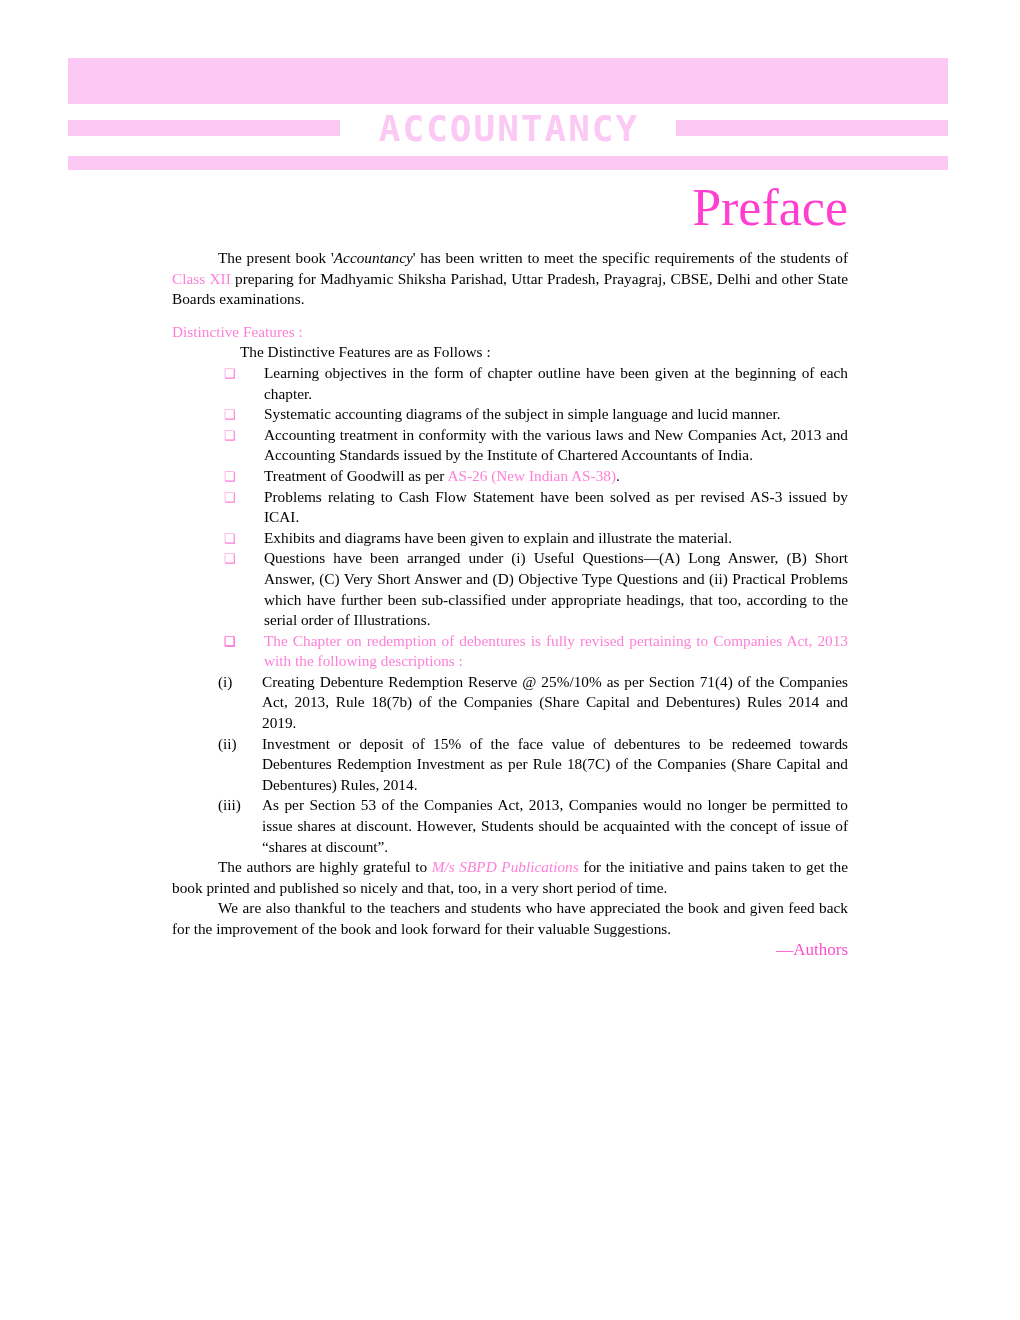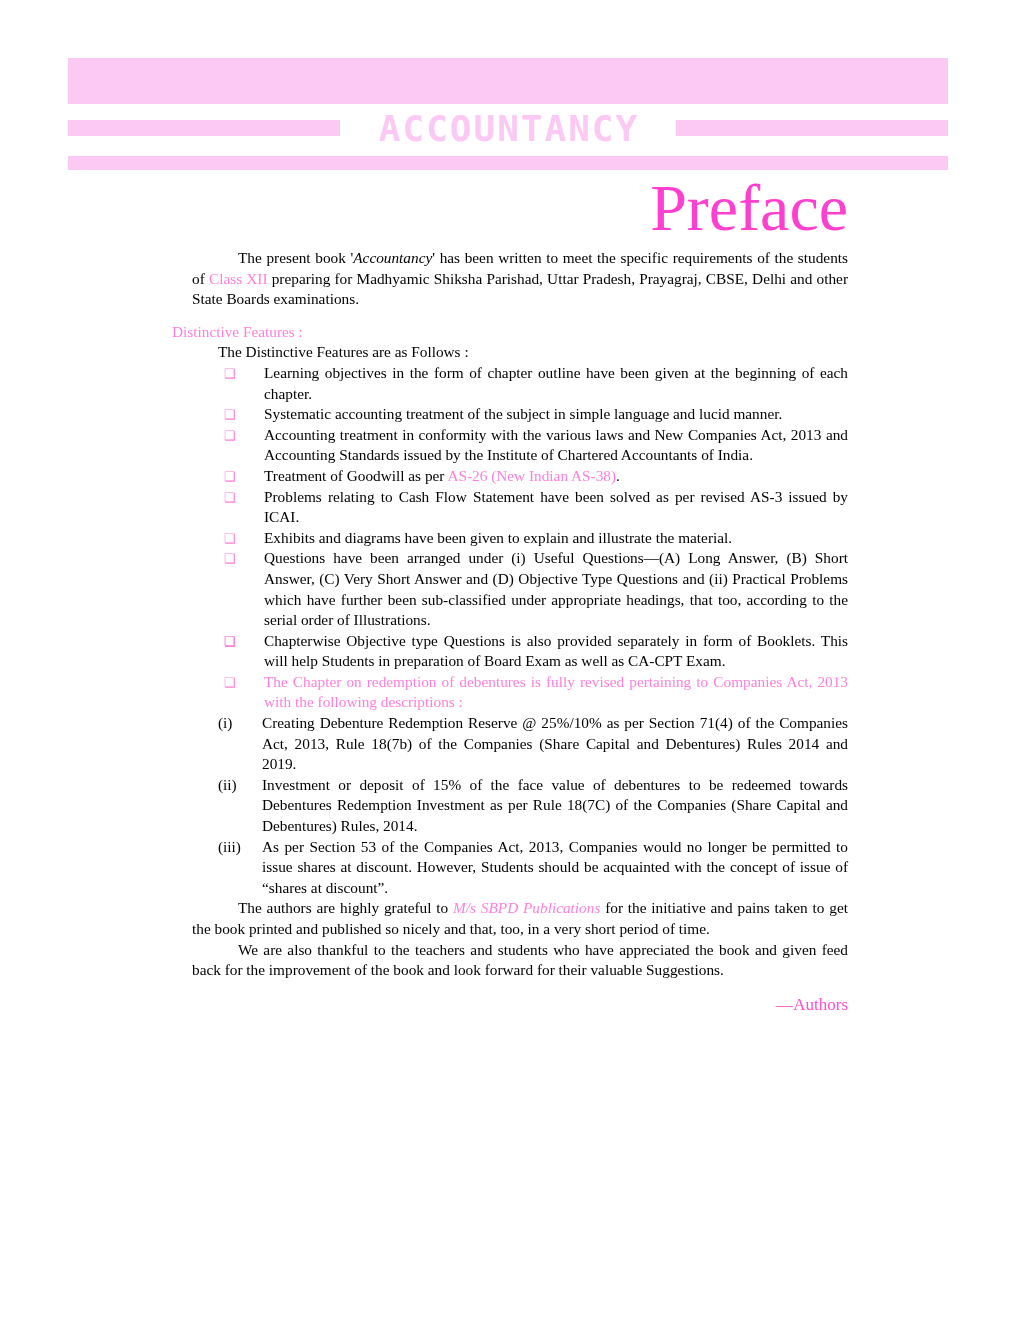--- a/index.html
+++ b/index.html
@@ -74,50 +74,50 @@
     background: #fcc9f4;
     width: 880px;
   }
 
   
   .preface-title {
     position: absolute;
     right: 172px;
     top: 178px;
     font-family: "Liberation Serif", serif;
-    font-size: 66px;
+    font-size: 52px;
     color: #ff3fd0;
     line-height: 60px;
     margin-left: 24px;
   }
 
   
   .content {
     position: absolute;
     left: 172px;
     top: 248px;
     width: 676px;
     font-size: 15.3px;
     line-height: 20.6px;
     text-align: justify;
     text-justify: inter-word;
   }
   .para {
     margin: 0 0 0 0;
     text-align: justify;
   }
-  .indent { text-indent: 46px; margin-left: 20px; }
+  .indent { text-indent: 46px; }
   .pink { color: #ff7fd8; }
   .ital { font-style: italic; }
 
   .section-label {
     color: #ff7fd8;
     margin-top: 12px;
   }
-  .sub-line { margin-left: 46px; }
+  .sub-line { margin-left: 68px; }
 
   ul.features {
     list-style: none;
     margin: 0;
     padding: 0;
   }
   ul.features > li {
     position: relative;
     padding-left: 46px;
     margin-left: 46px;
@@ -144,21 +144,21 @@
   }
   ol.romans > li .rn {
     position: absolute;
     left: 0;
     top: 0;
     width: 40px;
   }
   .authors {
     text-align: right;
     color: #ff4fce;
-    margin-top: 14px;
+    margin-top: 0;
     font-size: 17px;
   }
 </style>
 </head>
 <body>
 
 <div class="page">
 
   <div class="banner-wrap">
     <div class="banner-top"></div>
@@ -180,21 +180,21 @@
 
     <p class="para sub-line">The Distinctive Features are as Follows :</p>
 
     <ul class="features">
       <li>
         <span class="bullet">❑</span>
         <span>Learning objectives in the form of chapter outline have been given at the beginning of each chapter.</span>
       </li>
       <li>
         <span class="bullet">❑</span>
-        <span>Systematic accounting treatment of the subject in simple language and lucid manner.</span>
+        <span>Systematic accounting diagrams of the subject in simple language and lucid manner.</span>
       </li>
       <li>
         <span class="bullet">❑</span>
         <span>Accounting treatment in conformity with the various laws and New Companies Act, 2013 and Accounting Standards issued by the Institute of Chartered Accountants of India.</span>
       </li>
       <li>
         <span class="bullet">❑</span>
         <span>Treatment of Goodwill as per </span><span class="pink">AS-26 (New Indian AS-38)</span><span>.</span>
       </li>
       <li>
@@ -207,21 +207,20 @@
       </li>
       <li>
         <span class="bullet">❑</span>
         <span>Questions have been arranged under (i) Useful Questions—(A) Long Answer, (B) Short Answer, (C) Very Short Answer and (D) Objective Type Questions and (ii) Practical Problems which have further been sub-classified under appropriate headings, that too, according to the serial order of Illustrations.</span>
       </li>
       <li>
         <span class="bullet">❑</span>
       </li>
       <li>
         <span class="bullet">❑</span>
-        <span>Chapterwise Objective type Questions is also provided separately in form of Booklets. This will help Students in preparation of Board Exam as well as CA-CPT Exam.</span>
       </li>
       <li>
         <span class="bullet">❑</span>
         <span class="pink">The Chapter on redemption of debentures is fully revised pertaining to Companies Act, 2013 with the following descriptions :</span>
       </li>
     </ul>
 
     <ol class="romans">
       <li>
         <span class="rn">(i)</span>

